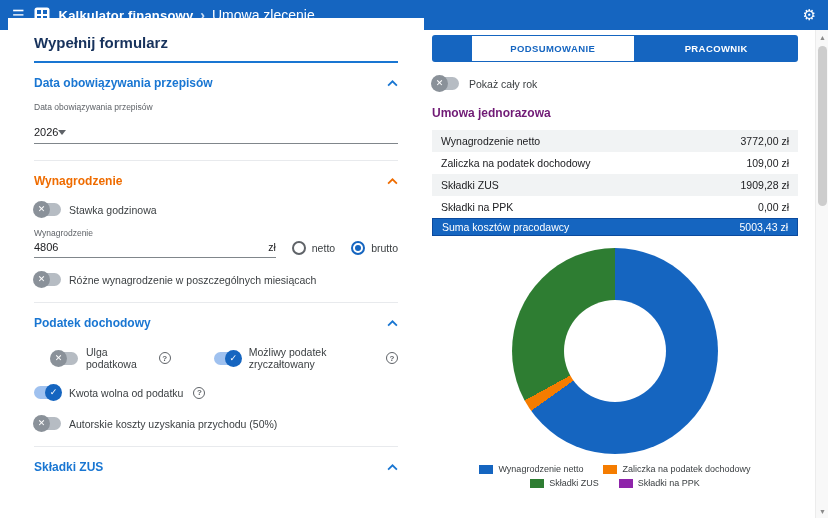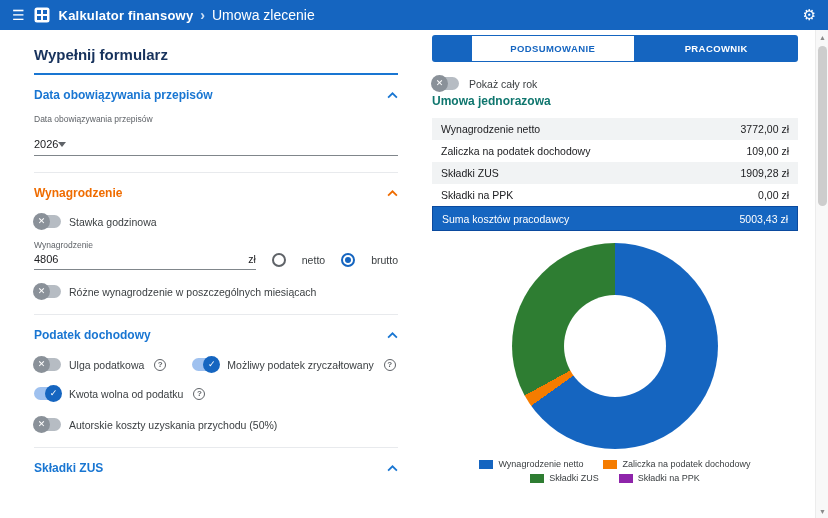--- a/index.html
+++ b/index.html
@@ -10,21 +10,21 @@
   .topbar { position:absolute; left:0; top:0; width:828px; height:30px; background:#1565c0;
             display:flex; align-items:center; gap:9px; padding:0 12px; }
   .menu-btn { color:#fff; font-size:14px; cursor:pointer; line-height:1; }
   .app-icon { display:inline-flex; }
   .topbar-title { color:#fff; font-size:13px; font-weight:bold; letter-spacing:.2px; }
   .topbar-sep { color:#cfe0f5; font-size:14px; font-weight:bold; margin:0 -2px; }
   .topbar-subtitle { color:#fff; font-size:14px; }
   .gear { margin-left:auto; color:#fff; font-size:15px; cursor:pointer; }
 
   
-  .left { position:absolute; left:8px; top:30px; width:416px; height:488px; background:#fff;
+  .left { position:absolute; left:8px; top:18px; width:416px; height:488px; background:#fff;
           padding:12px 26px 0 26px; overflow:hidden; }
   .form-heading { font-size:15px; font-weight:bold; color:#17325c; margin-top:4px; }
   .heading-rule { height:2px; background:#1976d2; margin-top:10px; }
 
   .section { border-bottom:1px solid #e8eaed; padding:13px 0 16px 0; }
   .section.last { border-bottom:none; padding-bottom:0; }
   .section-title-row { display:flex; justify-content:space-between; align-items:center; cursor:pointer; }
   .section-title { font-size:12px; font-weight:bold; color:#1976d2; }
   .section-title.orange { color:#ef6c00; }
   .chev { display:inline-flex; color:#1976d2; }
@@ -32,60 +32,60 @@
 
   .field { margin-top:12px; border-bottom:1px solid #80868b; padding-bottom:5px; cursor:pointer; }
   .field-label { font-size:8.5px; color:#5f6368; }
   .field-row { display:flex; justify-content:flex-start; align-items:center; margin-top:14px; }
   .field-value { font-size:11px; color:#202124; }
   .caret { width:0; height:0; border-left:4px solid transparent; border-right:4px solid transparent;
            border-top:5px solid #5f6368; }
 
   .toggle-row { display:flex; align-items:center; gap:8px; margin-top:15px; font-size:10.5px; color:#3c4043; }
   .inline-toggles { display:flex; gap:26px; align-items:center; }
-  .inline-toggles .toggle-row { margin-top:0; }
+  .inline-toggles .toggle-row { margin-top:0;margin-left:17px; }
   .tax-row { margin-top:16px; }
 
   .switch { position:relative; width:27px; height:13px; border-radius:7px; background:#b6bcc3;
             display:inline-block; flex:none; cursor:pointer; }
   .sw-thumb { position:absolute; top:-2px; left:-1px; width:17px; height:17px; border-radius:50%;
               background:#8a9199; color:#fff; font-size:9px; line-height:17px; text-align:center; }
   .sw-thumb::before { content:"✕"; }
   .switch.on { background:#9fc1ef; }
   .switch.on .sw-thumb { left:auto; right:-1px; background:#1565c0; }
   .switch.on .sw-thumb::before { content:"✓"; }
 
   .help { width:12px; height:12px; border:1px solid #5f6368; border-radius:50%; font-size:8px; font-weight:bold;
           color:#5f6368; display:inline-flex; align-items:center; justify-content:center; margin-left:2px; flex:none; }
 
   .pay-row { display:flex; align-items:flex-end; gap:16px; margin-top:12px; }
   .pay-field { flex:1; border-bottom:1px solid #80868b; padding-bottom:4px; display:flex;
                justify-content:space-between; align-items:flex-end; }
   .pay-left { display:flex; flex-direction:column; gap:3px; }
   .currency { font-size:10.5px; color:#202124; }
   .radio-group { display:flex; gap:16px; align-items:center; padding-bottom:3px; }
-  .radio-wrap { display:flex; align-items:center; gap:16px; font-size:10.5px; color:#3c4043; cursor:pointer; }
+  .radio-wrap { display:flex; align-items:center; gap:6px; font-size:10.5px; color:#3c4043; cursor:pointer; }
   .radio { width:14px; height:14px; border:2px solid #5f6368; border-radius:50%; position:relative; flex:none; }
   .radio.on { border-color:#1565c0; }
   .radio.on::after { content:""; position:absolute; inset:2px; border-radius:50%; background:#1565c0; }
 
   
   .right { position:absolute; left:432px; top:35px; width:366px; }
   .tabs { display:flex; height:27px; background:#1565c0; border-radius:3px; overflow:hidden;padding-left:39px; }
   .tab { flex:1; display:flex; align-items:center; justify-content:center; color:#fff; font-size:9.5px;
          font-weight:bold; letter-spacing:.4px; cursor:pointer; }
   .tab.on { background:#fff; color:#1565c0; box-shadow:inset 0 0 0 1px #1565c0; }
 
   .year-row { display:flex; align-items:center; gap:10px; margin-top:15px; font-size:10.5px; color:#3c4043; }
-  .results-subtitle { margin-top:4px; font-size:12px; font-weight:bold; color:#0f766e; }
+  .results-subtitle { margin-top:16px; font-size:12px; font-weight:bold; color:#701a75; }
 
   .results-table { margin-top:10px; font-size:10.5px; }
   .rows-list .result-row:nth-child(odd) { background:#f1f3f4; }
   .result-row { display:flex; justify-content:space-between; align-items:center; height:22px; padding:0 9px; }
-  .total-row { display:flex; justify-content:space-between; align-items:center; height:25px; padding:0 9px;
+  .total-row { display:flex; justify-content:space-between; align-items:center; height:18px; padding:0 9px;
                background:#1565c0; color:#fff; border:1px solid #0b4a9e; font-weight:500; }
 
   .donut-wrap { display:flex; justify-content:center; margin-top:12px; }
   .donut { position:relative; width:206px; height:206px; border-radius:50%; background:#1565c0; }
   .donut-hole { position:absolute; inset:52px; border-radius:50%; background:#fff; }
 
   .legend { display:flex; flex-wrap:wrap; justify-content:center; column-gap:20px; row-gap:4px;
             margin:10px auto 0 auto; max-width:352px; font-size:9px; color:#3c4043; }
   .legend-item { display:flex; align-items:center; gap:5px; }
   .legend-swatch { width:14px; height:9px; flex:none; }

